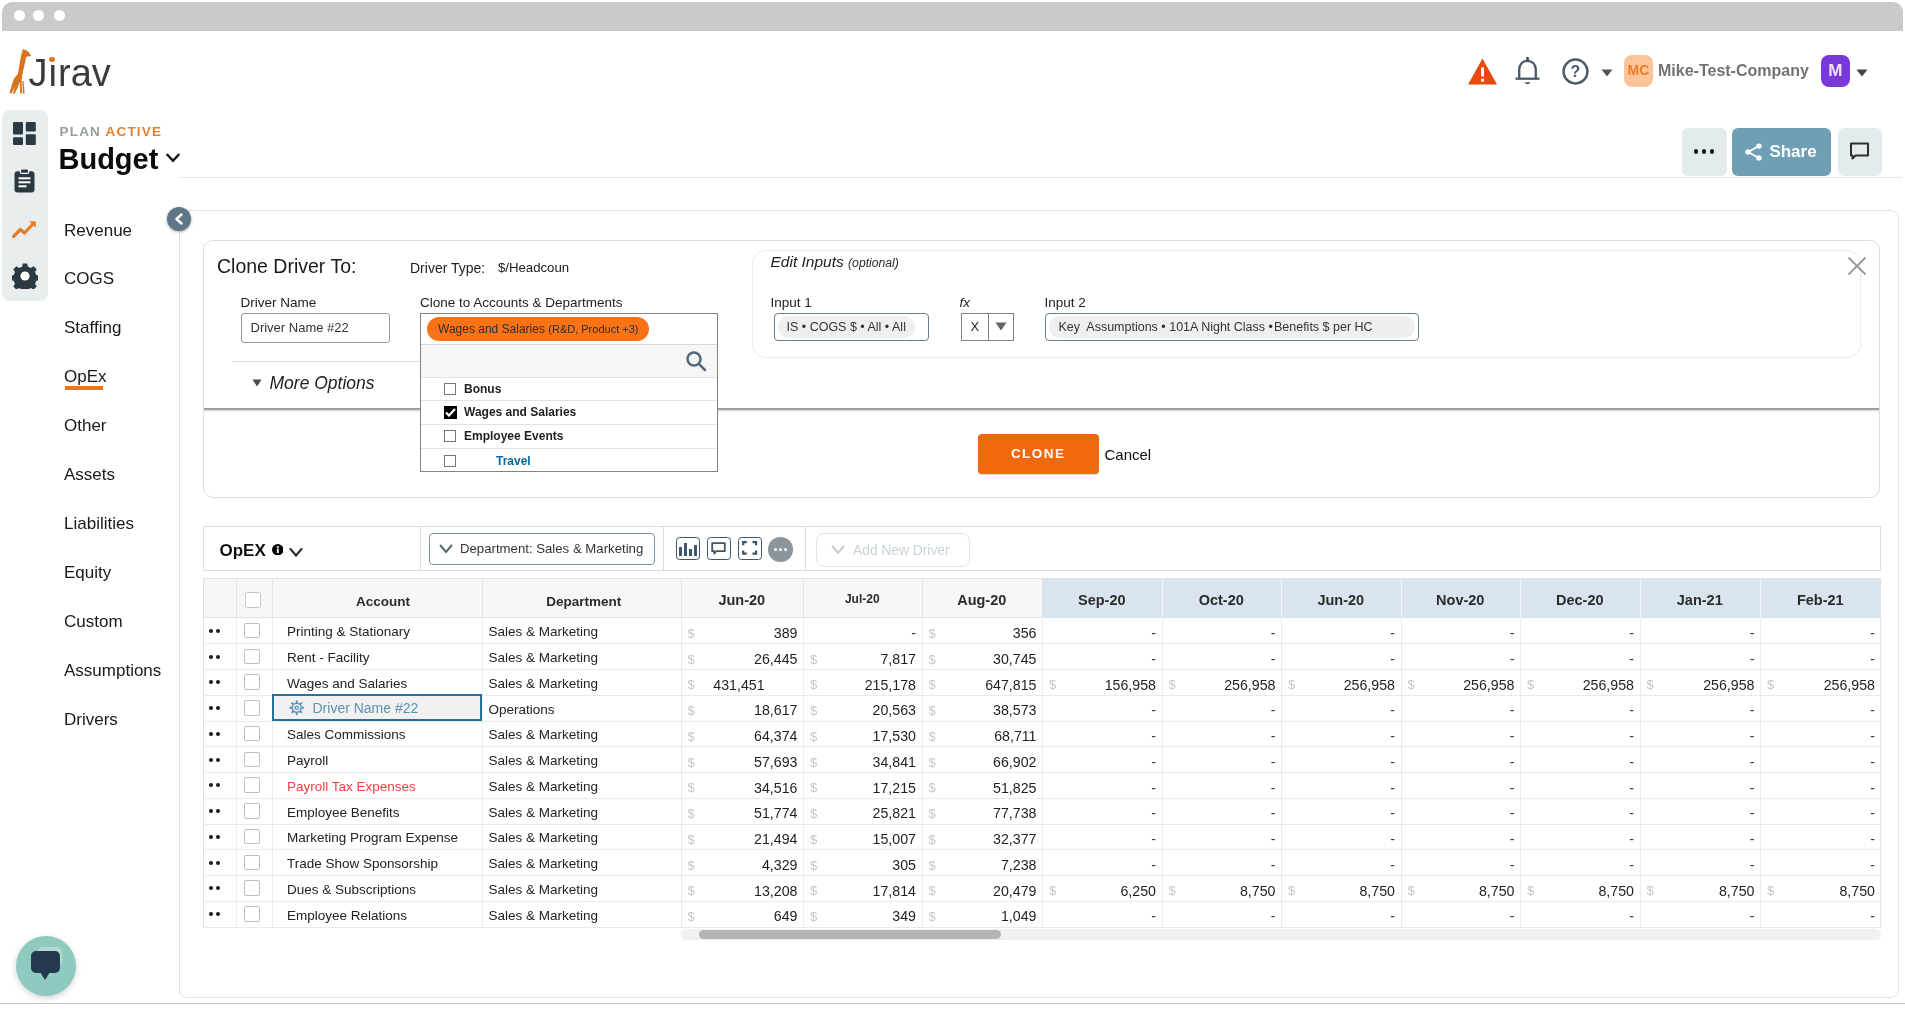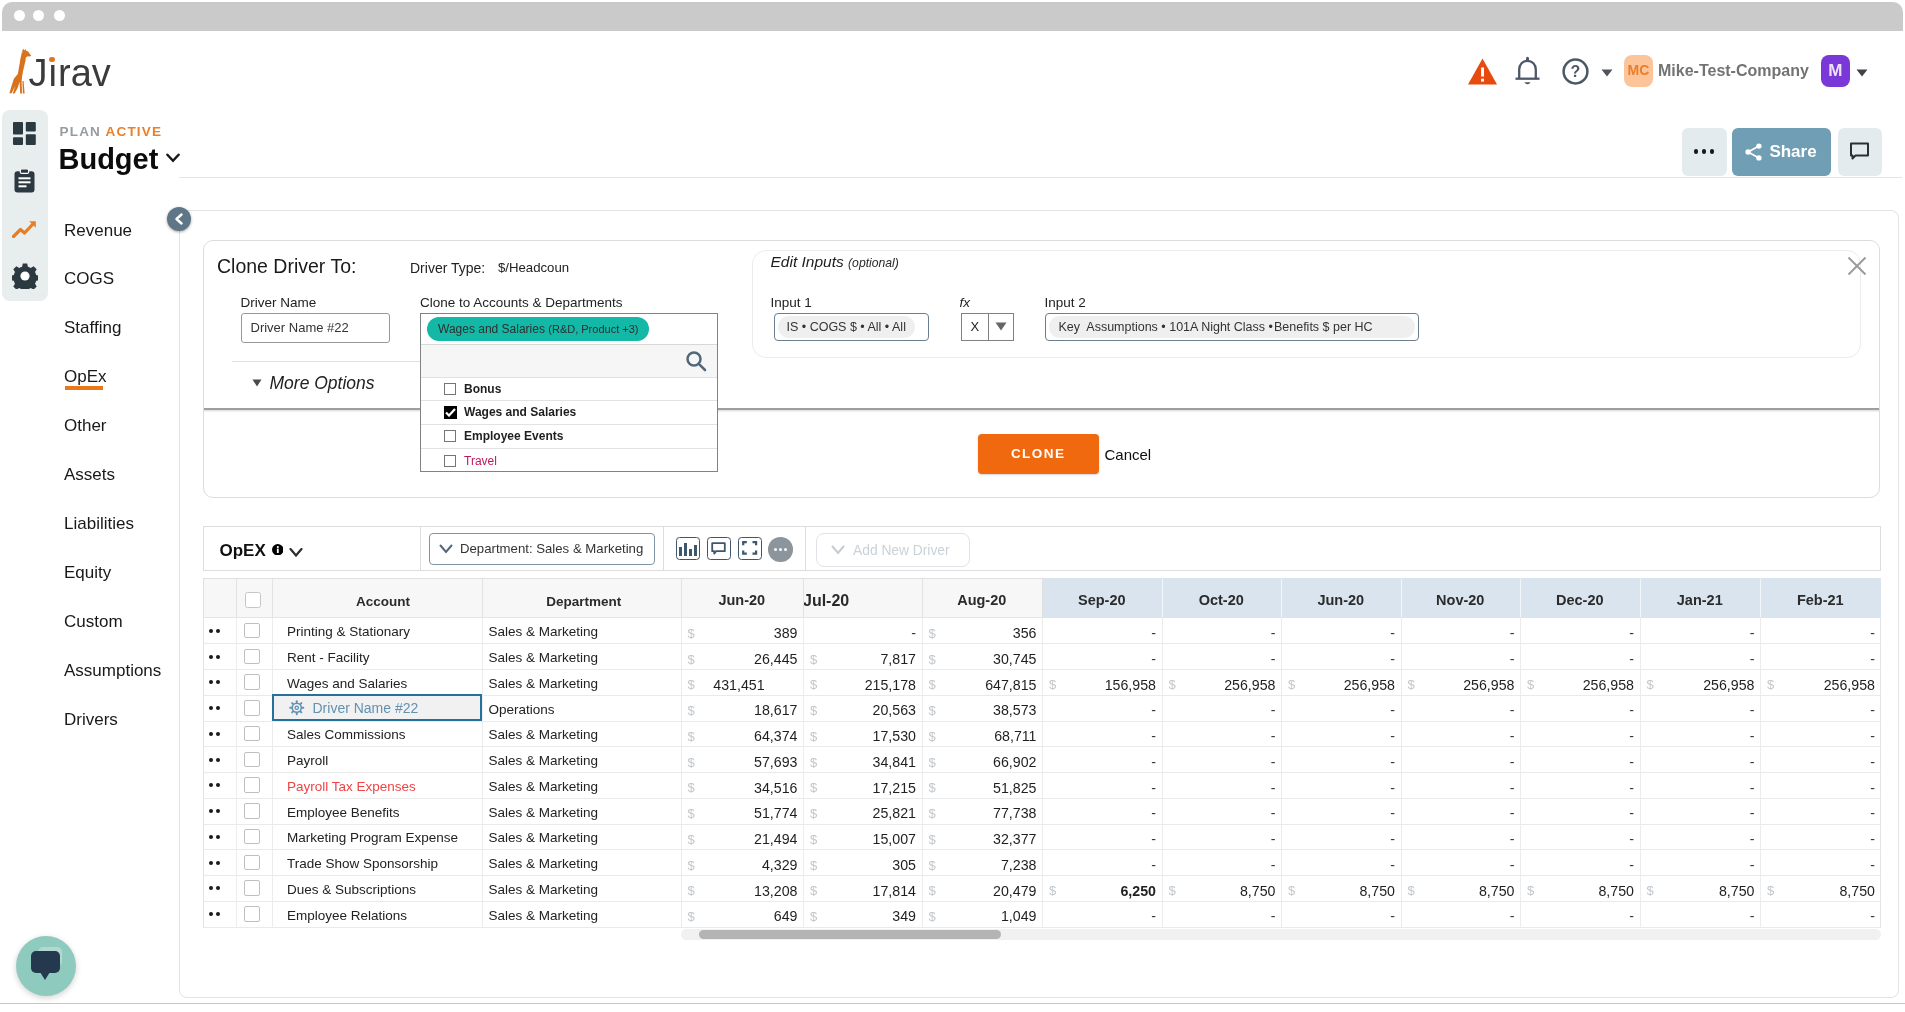--- a/index.html
+++ b/index.html
@@ -154,21 +154,21 @@
 <div style="background:#efefef;border-radius:11px;height:22px;line-height:22px;padding:0 10px;font-size:12.5px;color:#333;white-space:nowrap;flex:1;">Key&nbsp; Assumptions • 101A Night Class • Benefits $ per HC</div>
 </div>
 <svg class="a" style="left:1847px;top:256px;" width="20" height="20" viewBox="0 0 20 20">
 <g stroke="#9b9b9b" stroke-width="2">
       <line x1="1.5" y1="1.5" x2="18.5" y2="18.5"></line>
       <line x1="18.5" y1="1.5" x2="1.5" y2="18.5"></line>
     </g>
 </svg>
 <div class="a" style="left:420px;top:312.5px;width:298px;height:159px;background:#fff;border:1px solid #828282;z-index:5;">
 <div style="height:30.5px;display:flex;align-items:center;padding-left:6px;">
-<div style="background:#14b8a6;border-radius:12.5px;height:24.5px;line-height:24.5px;padding:0 11px;font-size:12px;color:#2e2e2e;white-space:nowrap;text-align:right;">Wages and Salaries <span style="font-size:11px;">(R&amp;D, Product +3)</span></div>
+<div style="background:#f97316;border-radius:12.5px;height:24.5px;line-height:24.5px;padding:0 11px;font-size:12px;color:#2e2e2e;white-space:nowrap;text-align:right;">Wages and Salaries <span style="font-size:11px;">(R&amp;D, Product +3)</span></div>
 </div>
 <div style="height:32.5px;background:#f6f6f6;border-top:1px solid #d8d8d8;position:relative;">
 <svg style="position:absolute;right:9px;top:5px;" width="23" height="23" viewBox="0 0 23 23">
 <circle cx="9" cy="9" r="6.5" fill="none" stroke="#53677a" stroke-width="2.5"></circle>
 <line x1="13.8" y1="13.8" x2="20" y2="20" stroke="#53677a" stroke-width="2.5" stroke-linecap="round"></line>
 </svg>
 </div>
 <div style="height:23.4px;display:flex;align-items:center;padding-left:23px;border-top:1px solid #e2e2e2;">
 <div style="width:12px;height:12px;border:1px solid #757575;background:#fff;margin-right:8px;"></div>
 <span style="font-size:12px;font-weight:bold;color:#1f1f1f;">Bonus</span>
@@ -180,21 +180,21 @@
         </svg>
 </div>
 <span style="font-size:12px;font-weight:bold;color:#1f1f1f;">Wages and Salaries</span>
 </div>
 <div style="height:24.4px;display:flex;align-items:center;padding-left:23px;border-top:1px solid #e2e2e2;">
 <div style="width:12px;height:12px;border:1px solid #757575;background:#fff;margin-right:8px;"></div>
 <span style="font-size:12px;font-weight:bold;color:#1f1f1f;">Employee Events</span>
 </div>
 <div style="height:24.4px;display:flex;align-items:center;padding-left:23px;border-top:1px solid #e2e2e2;">
 <div style="width:12px;height:12px;border:1px solid #757575;background:#fff;margin-right:8px;"></div>
-<span style="font-size:12px;font-weight:normal;color:#be185d;">Travel</span>
+<span style="font-size:12px;font-weight:bold;color:#0369a1;margin-left:32px;">Travel</span>
 </div>
 </div>
 <div class="a" style="left:203px;top:526px;width:1677.5px;height:44.5px;background:#fff;border:1px solid #ddd;"></div>
 <div class="a" style="left:419.5px;top:526px;width:1px;height:44.5px;background:#ddd;"></div>
 <div class="a" style="left:663px;top:526px;width:1px;height:44.5px;background:#ddd;"></div>
 <div class="a" style="left:804.5px;top:526px;width:1px;height:44.5px;background:#ddd;"></div>
 <div class="a" style="left:219.5px;top:541px;font-size:17px;font-weight:bold;color:#101010;">OpEX</div>
 <svg class="a" style="left:271.5px;top:543.5px;" width="11.5" height="11.5" viewBox="0 0 12 12">
 <circle cx="6" cy="6" r="6" fill="#000"></circle>
 <rect x="5.1" y="4.8" width="1.9" height="4.6" fill="#fff"></rect>
@@ -239,21 +239,21 @@
 <svg style="margin-left:14px;" width="14" height="10" viewBox="0 0 14 10">
       <path d="M1.5,1.5 L7,8 L12.5,1.5" fill="none" stroke="#c3ccd4" stroke-width="2" stroke-linecap="round"></path>
     </svg>
 <span style="margin-left:8px;font-size:13.8px;color:#c9d2d9;white-space:nowrap;">Add New Driver</span>
 </div>
 <div class="a" style="left:203px;top:577.5px;width:1677.5px;height:40.5px;background:#f7f7f8;border:1px solid #e0e0e0;border-bottom:1px solid #e4e4e4;"></div>
 <div class="a" style="left:1042px;top:577.5px;width:838.5px;height:40.5px;background:#d9e4ee;"></div>
 <div class="a" style="left:278px;top:593.5px;width:210px;text-align:center;font-size:13.5px;font-weight:bold;color:#2b2b2b;">Account</div>
 <div class="a" style="left:484.5px;top:593.5px;width:198.5px;text-align:center;font-size:13.5px;font-weight:bold;color:#2b2b2b;">Department</div>
 <div class="a" style="left:680.5px;top:592.2px;width:122.5px;text-align:center;font-size:14.5px;font-weight:bold;color:#2b2b2b;">Jun-20</div>
-<div class="a" style="left:803px;top:592.2px;width:118.5px;font-size:16px;font-weight:bold;color:#2b2b2b;">Jul-20</div>
+<div class="a" style="left:803px;top:592.2px;width:118.5px;text-align:center;font-size:12px;font-weight:bold;color:#2b2b2b;">Jul-20</div>
 <div class="a" style="left:921.5px;top:592.2px;width:120.5px;text-align:center;font-size:14.5px;font-weight:bold;color:#2b2b2b;">Aug-20</div>
 <div class="a" style="left:1042px;top:592.2px;width:119.5px;text-align:center;font-size:14.5px;font-weight:bold;color:#2b2b2b;">Sep-20</div>
 <div class="a" style="left:1161.5px;top:592.2px;width:119.5px;text-align:center;font-size:14.5px;font-weight:bold;color:#2b2b2b;">Oct-20</div>
 <div class="a" style="left:1281px;top:592.2px;width:119.5px;text-align:center;font-size:14.5px;font-weight:bold;color:#2b2b2b;">Jun-20</div>
 <div class="a" style="left:1400.5px;top:592.2px;width:119.5px;text-align:center;font-size:14.5px;font-weight:bold;color:#2b2b2b;">Nov-20</div>
 <div class="a" style="left:1520px;top:592.2px;width:119.5px;text-align:center;font-size:14.5px;font-weight:bold;color:#2b2b2b;">Dec-20</div>
 <div class="a" style="left:1639.5px;top:592.2px;width:120.5px;text-align:center;font-size:14.5px;font-weight:bold;color:#2b2b2b;">Jan-21</div>
 <div class="a" style="left:1760px;top:592.2px;width:120.5px;text-align:center;font-size:14.5px;font-weight:bold;color:#2b2b2b;">Feb-21</div>
 <div class="a" style="left:244.5px;top:591.5px;width:16.5px;height:16.5px;border:1.4px solid #c6c6c6;border-radius:2.5px;background:#fff;"></div>
 <div class="a" style="left:235.5px;top:578.5px;width:1px;height:38.5px;background:#e3e3e3;"></div>
@@ -484,21 +484,21 @@
 <div class="a" style="left:244px;top:880.38px;width:15.5px;height:15.5px;border:1.2px solid #bfbfbf;border-radius:2px;background:#fff;"></div>
 <div class="a" style="left:287px;top:881.88px;font-size:13.5px;color:#222;">Dues &amp; Subscriptions</div>
 <div class="a" style="left:488.5px;top:881.88px;font-size:13.5px;color:#222;">Sales &amp; Marketing</div>
 <div class="a" style="left:687.5px;top:883.38px;font-size:13px;color:#c2c7cb;">$</div>
 <div class="a" style="left:680.5px;top:882.58px;width:117.0px;text-align:right;font-size:14.2px;color:#1f1f1f;">13,208</div>
 <div class="a" style="left:810px;top:883.38px;font-size:13px;color:#c2c7cb;">$</div>
 <div class="a" style="left:803px;top:882.58px;width:113.0px;text-align:right;font-size:14.2px;color:#1f1f1f;">17,814</div>
 <div class="a" style="left:928.5px;top:883.38px;font-size:13px;color:#c2c7cb;">$</div>
 <div class="a" style="left:921.5px;top:882.58px;width:115.0px;text-align:right;font-size:14.2px;color:#1f1f1f;">20,479</div>
 <div class="a" style="left:1049px;top:883.38px;font-size:13px;color:#c2c7cb;">$</div>
-<div class="a" style="left:1042px;top:882.58px;width:114.0px;text-align:right;font-size:14.2px;color:#1f1f1f;font-weight:bold;">6,250</div>
+<div class="a" style="left:1042px;top:882.58px;width:114.0px;text-align:right;font-size:14.2px;color:#1f1f1f;">6,250</div>
 <div class="a" style="left:1168.5px;top:883.38px;font-size:13px;color:#c2c7cb;">$</div>
 <div class="a" style="left:1161.5px;top:882.58px;width:114.0px;text-align:right;font-size:14.2px;color:#1f1f1f;">8,750</div>
 <div class="a" style="left:1288px;top:883.38px;font-size:13px;color:#c2c7cb;">$</div>
 <div class="a" style="left:1281px;top:882.58px;width:114.0px;text-align:right;font-size:14.2px;color:#1f1f1f;">8,750</div>
 <div class="a" style="left:1407.5px;top:883.38px;font-size:13px;color:#c2c7cb;">$</div>
 <div class="a" style="left:1400.5px;top:882.58px;width:114.0px;text-align:right;font-size:14.2px;color:#1f1f1f;">8,750</div>
 <div class="a" style="left:1527px;top:883.38px;font-size:13px;color:#c2c7cb;">$</div>
 <div class="a" style="left:1520px;top:882.58px;width:114.0px;text-align:right;font-size:14.2px;color:#1f1f1f;">8,750</div>
 <div class="a" style="left:1646.5px;top:883.38px;font-size:13px;color:#c2c7cb;">$</div>
 <div class="a" style="left:1639.5px;top:882.58px;width:115.0px;text-align:right;font-size:14.2px;color:#1f1f1f;">8,750</div>

